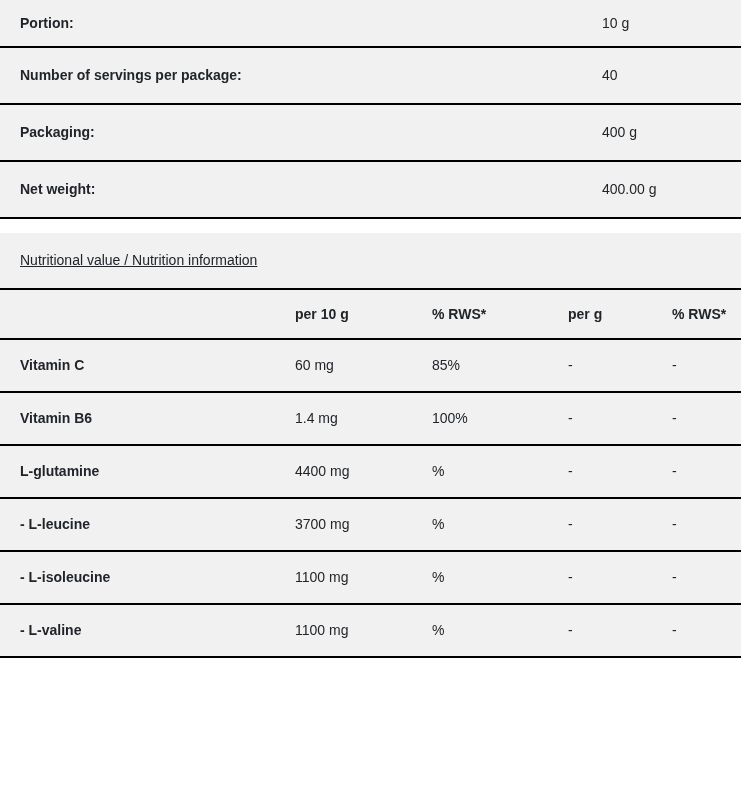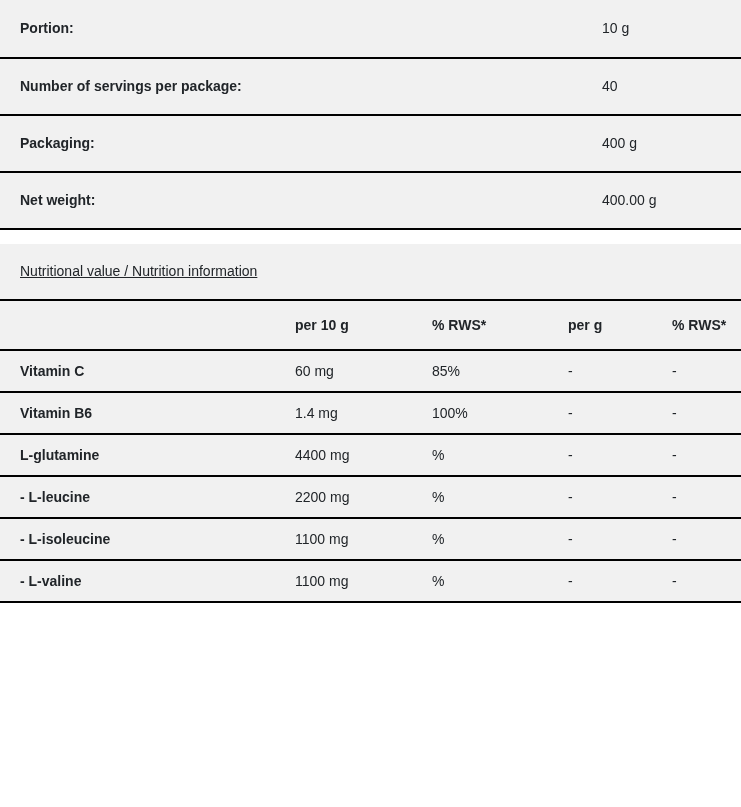--- a/index.html
+++ b/index.html
@@ -27,29 +27,29 @@
     overflow: hidden;
     white-space: nowrap;
   }
   td.label { font-weight: 700; }
 
   
   .product-table { margin-bottom: 14px; }
   .product-table col.c-label { width: 582px; }
   .product-table col.c-value { width: 159px; }
   .product-table td { height: 57px; }
-  .product-table tr.row-first td { height: 58px; margin-left: 6px; }
+  .product-table tr.row-first td { height: 47px; margin-left: 6px; }
 
   
   .nutrition-table col.c1 { width: 275px; }
   .nutrition-table col.c2 { width: 137px; }
   .nutrition-table col.c3 { width: 136px; }
   .nutrition-table col.c4 { width: 104px; }
   .nutrition-table col.c5 { width: 89px;  }
-  .nutrition-table td { height: 42px; }
+  .nutrition-table td { height: 53px; }
   .nutrition-table tr.section-row td { height: 56px; font-weight: 400; text-decoration: underline; }
   .nutrition-table tr.header-row td { height: 50px; font-weight: 700; }
   .nutrition-table tr.row-last td { border-bottom: none; height: 58px; }
 </style>
 </head>
 <body>
 
 <div class="page">
 
   <table class="info-table product-table">
@@ -113,21 +113,21 @@
       </tr>
       <tr>
         <td class="label">L-glutamine</td>
         <td>4400 mg</td>
         <td>%</td>
         <td>-</td>
         <td>-</td>
       </tr>
       <tr>
         <td class="label">- L-leucine</td>
-        <td>2200 mg</td>
+        <td>3700 mg</td>
         <td>%</td>
         <td>-</td>
         <td>-</td>
       </tr>
       <tr>
         <td class="label">- L-isoleucine</td>
         <td>1100 mg</td>
         <td>%</td>
         <td>-</td>
         <td>-</td>

